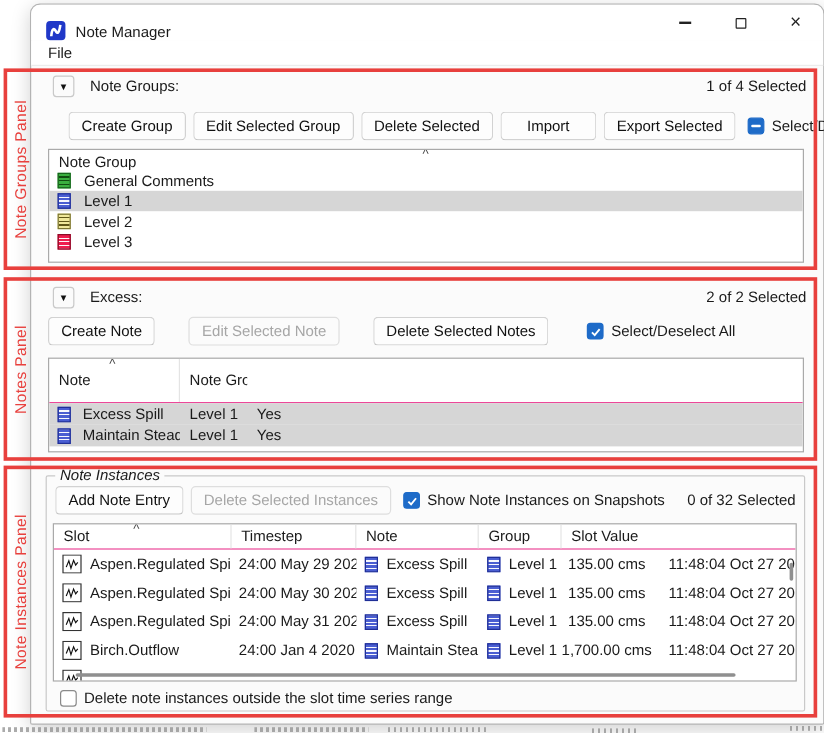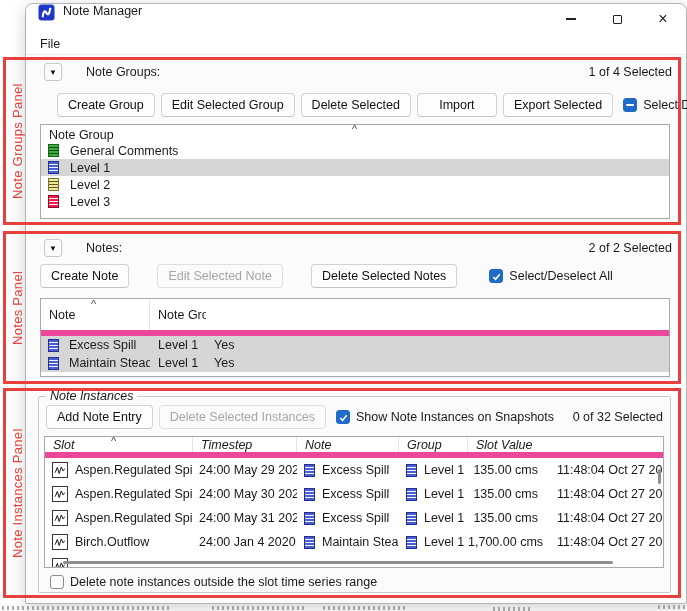--- a/index.html
+++ b/index.html
@@ -10,42 +10,42 @@
     --btn-bd:#d2d2d2;
     --txt:#1a1a1a;
   }
   *{margin:0;padding:0;box-sizing:border-box;font-family:"Liberation Sans","DejaVu Sans",sans-serif;}
   html,body{width:687px;height:611px;}
   body{position:relative;background:#fff;overflow:hidden;color:var(--txt);}
 
   
   .window{position:absolute;left:25px;top:3px;width:662px;height:601px;background:#fbfbfb;
           border:1px solid #b3b3b3;border-radius:8px 8px 2px 2px;box-shadow:0 4px 16px rgba(0,0,0,.18);}
-  .titlebar{height:30px;display:flex;align-items:flex-start;padding-left:12px;background:#fff;border-radius:8px 8px 0 0;}
+  .titlebar{height:30px;display:flex;align-items:flex-end;padding-left:12px;background:#fff;border-radius:8px 8px 0 0;}
   .app-icon{width:17px;height:17px;flex:0 0 auto;}
   .win-title{margin-left:8px;font-size:12.5px;}
   .win-controls{margin-left:auto;display:flex;height:100%;}
   .ctrl{width:46px;height:100%;display:flex;align-items:center;justify-content:center;cursor:default;}
   .glyph-min{width:10px;height:1.3px;background:#222;}
   .glyph-max{width:9px;height:9px;border:1.3px solid #222;border-radius:1px;}
   .glyph-close{font-size:16px;line-height:1;color:#222;}
   .menubar{height:21px;display:flex;align-items:center;background:#fff;border-bottom:1px solid #ececec;padding-left:6px;}
   .menu-item{font-size:12.5px;padding:2px 8px;}
 
   
   .anno-box{position:absolute;left:3px;width:678px;border:3px solid var(--red);pointer-events:none;z-index:40;}
   .anno-label{position:absolute;left:7px;width:20px;color:var(--red);font-size:13px;z-index:41;
               writing-mode:vertical-rl;transform:rotate(180deg);
               display:flex;align-items:center;justify-content:center;letter-spacing:.3px;}
 
   
   .sec-header{position:absolute;display:flex;align-items:center;font-size:12.5px;}
   .tri-btn{width:18px;height:18px;border:1px solid #c9c9c9;border-radius:3px;background:#fbfbfb;
            display:flex;align-items:center;justify-content:center;font-size:8px;color:#111;}
-  .sec-title{margin-left:24px;}
+  .sec-title{margin-left:13px;}
   .sec-count{margin-left:auto;}
   .btnrow{position:absolute;display:flex;gap:6px;align-items:center;font-size:12.5px;}
   .btn{height:24px;padding:0 10px;font-size:12.5px;color:#111;background:#fdfdfd;border:1px solid var(--btn-bd);
        border-bottom-color:#c4c4c4;border-radius:4px;display:flex;align-items:center;justify-content:center;white-space:nowrap;}
   .btn.disabled{color:#a6a6a6;background:#fbfbfb;border-color:#dedede;}
   .btn.wide{min-width:80px;}
   .cbgroup{display:flex;align-items:center;gap:6px;margin-left:4px;white-space:nowrap;}
   .cb{width:14px;height:14px;border-radius:3px;flex:0 0 auto;display:flex;align-items:center;justify-content:center;}
   .cb.checked,.cb.partial{background:var(--blue);border:1px solid var(--blue);}
   .cb.unchecked{background:#fff;border:1px solid #8a8a8a;}
@@ -57,21 +57,21 @@
   .lheader{display:flex;align-items:center;padding:3px 8px 1px 8px;}
   .lrow{display:flex;align-items:center;height:17px;padding-left:7px;gap:11px;}
   .lrow.selected{background:var(--sel);}
   .note-ic{width:11px;height:13px;flex:0 0 auto;border:1px solid #222;
            background-image:repeating-linear-gradient(180deg,transparent 0 2px,var(--ln,#fff) 2px 3px);}
   .ic-green{background-color:#3aaf3f;border-color:#17641d;--ln:rgba(10,60,10,.85);}
   .ic-blue{background-color:#4a5ed2;border-color:#202f96;--ln:rgba(255,255,255,.95);}
   .ic-yellow{background-color:#efe79a;border-color:#7a7430;--ln:rgba(70,60,0,.85);}
   .ic-red{background-color:#ee1d4e;border-color:#8d0a27;--ln:rgba(255,255,255,.95);}
 
-  .thead{display:flex;align-items:center;border-bottom:6px solid #ec4899;text-align:right;}
+  .thead{display:flex;align-items:center;border-bottom:1px solid #ec4899;text-align:right;}
   .thead .cell{border-right:1px solid #e4e4e4;height:100%;display:flex;align-items:center;padding-left:8px;}
   .thead .cell:last-child{border-right:none;}
   .trow{display:flex;align-items:center;}
   .trow.selected{background:var(--sel);}
   .cell{overflow:hidden;white-space:nowrap;}
   .pre-line{white-space:pre-line;line-height:1.25;}
 
   
   .n-note{width:109px;} .n-grp{width:56px;} .n-pres{flex:1;}
   .trow .n-note{display:flex;align-items:center;gap:10px;padding-left:7px;}
@@ -163,21 +163,21 @@
   <div class="lrow">
     <span class="note-ic ic-red"></span>
     <span>Level 3</span>
   </div>
 </div>
 
 <div class="sec-header" style="left:44px;top:238px;width:628px;height:20px;">
   <span class="tri-btn">
       <span>▼</span>
     </span>
-  <span class="sec-title">Notes:</span>
+  <span class="sec-title">Excess:</span>
   <span class="sec-count">2 of 2 Selected</span>
 </div>
 
 <div class="btnrow" style="left:40px;top:264px;width:632px;gap:28px;">
   <span class="btn">Create Note</span>
   <span class="btn disabled">Edit Selected Note</span>
   <span class="btn">Delete Selected Notes</span>
   <span class="cbgroup">
     <span class="cb checked">
       <svg width="11" height="11" viewBox="0 0 12 12">
@@ -224,21 +224,21 @@
           <path d="M2.5 6.5 L5 9 L9.5 3.5" stroke="#fff" stroke-width="1.7" fill="none"></path>
         </svg>
     </span>
     <span>Show Note Instances on Snapshots</span>
   </span>
   <span style="margin-left:auto;">0 of 32 Selected</span>
 </div>
 
 <div class="panel-table" style="left:44px;top:436px;width:620px;height:132px;">
   <span class="sort-caret" style="left:66px;top:0;">^</span>
-  <div class="thead" style="height:21px;font-style:italic;">
+  <div class="thead" style="height:21px;">
     <div class="cell c-slot">Slot</div>
     <div class="cell c-ts">Timestep</div>
     <div class="cell c-note">Note</div>
     <div class="cell c-grp">Group</div>
     <div class="cell c-val">Slot Value</div>
   </div>
 
   <div class="irow">
     <div class="cell c-slot">
       <svg class="slot-ic" viewBox="0 0 16 16">

